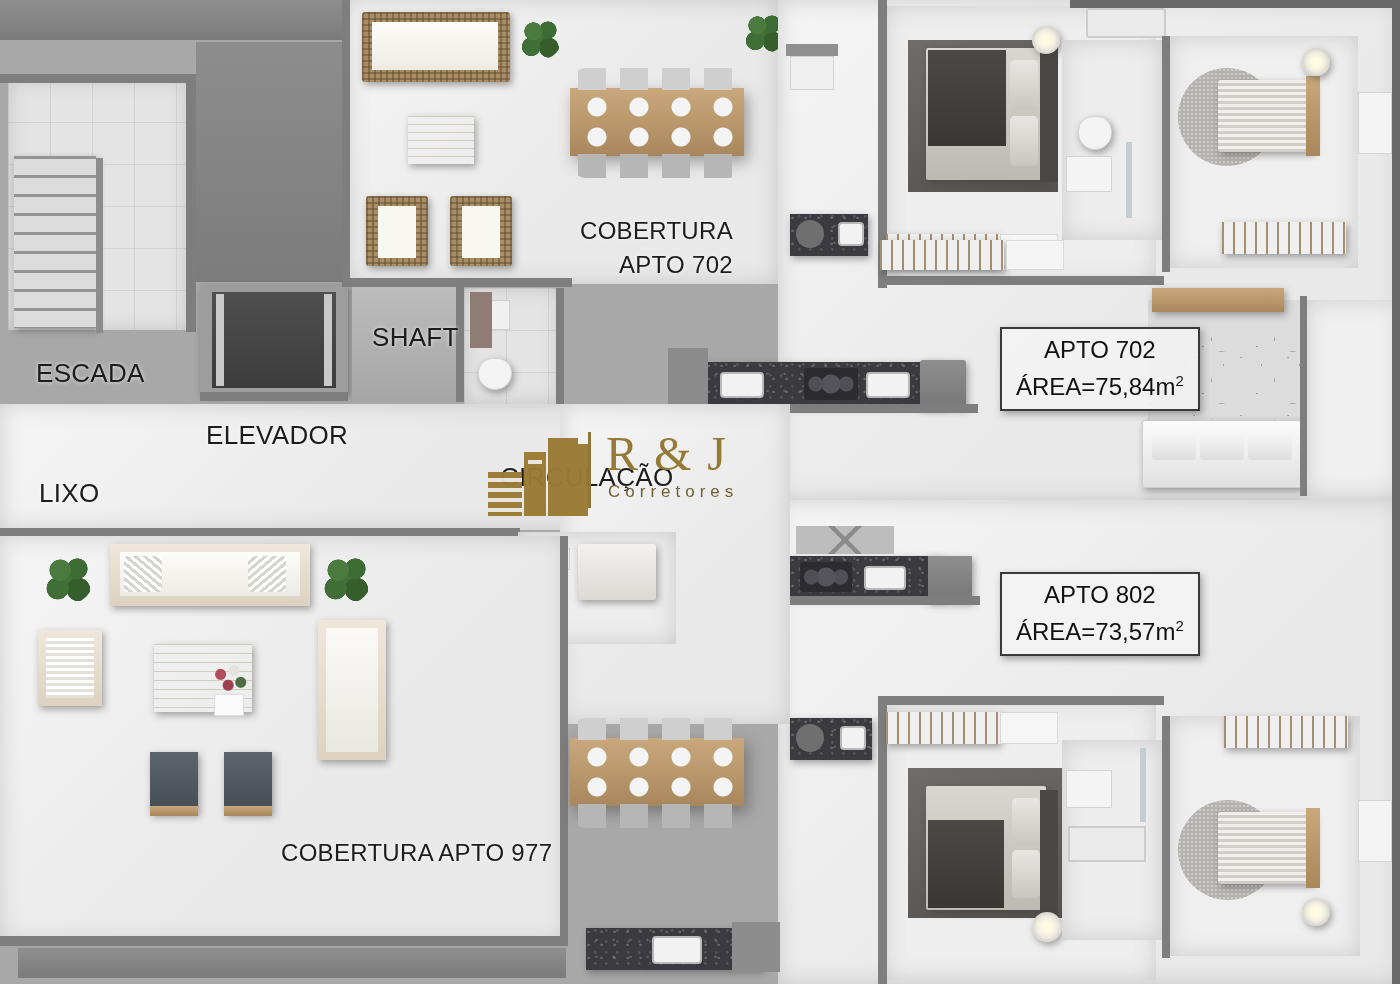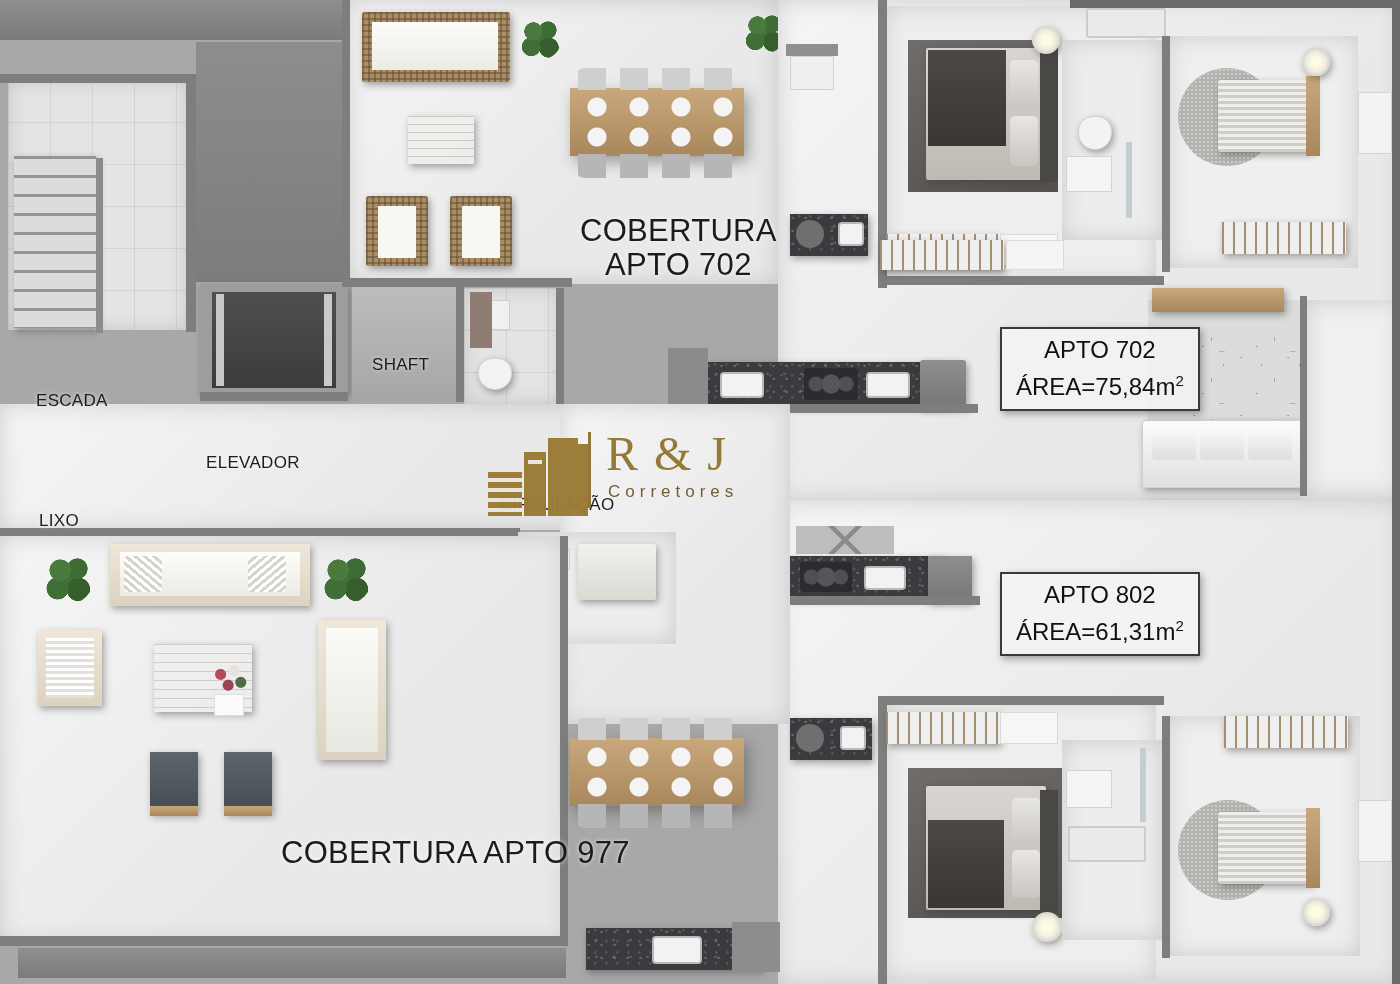--- a/index.html
+++ b/index.html
@@ -108,22 +108,22 @@
       radial-gradient(circle at 50% 50%, #55555b 9px, transparent 10px),
       radial-gradient(circle at 78% 50%, #4f4f55 7px, transparent 8px);
   }
 
   
   .lbl {
     color:#1c1c1c; font-weight:400; letter-spacing:.3px;
     text-shadow:0 0 4px rgba(255,255,255,.75);
     white-space:nowrap;
   }
-  .lbl-room  { font-size:17px;margin-top:33px; }
-  .lbl-cover { font-size:31px; line-height:34px; text-align:center; }
+  .lbl-room  { font-size:26px; }
+  .lbl-cover { font-size:24px; line-height:34px; text-align:right; }
 
   .area-box {
     border:2px solid #3a3a3a;
     background:rgba(244,244,244,.82);
     padding:5px 14px 7px;
     text-align:center;
     color:#111;
     font-size:24px; line-height:31px;
     white-space:nowrap;
   }
@@ -397,21 +397,21 @@
   <div class="abs area-box shadow-sm" style="left:1000px;top:327px;">
     <div>APTO 702</div>
     <div>
       <span>ÁREA=75,84m</span><sup>2</sup>
     </div>
   </div>
 
   <div class="abs area-box shadow-sm" style="left:1000px;top:572px;">
     <div>APTO 802</div>
     <div>
-      <span>ÁREA=61,31m</span><sup>2</sup>
+      <span>ÁREA=73,57m</span><sup>2</sup>
     </div>
   </div>
 
   <div class="abs" id="logo">
     <div class="mark">
       <div class="bar" style="left:0;top:42px;width:34px;height:44px;"></div>
       <div class="bar" style="left:0;top:48px;width:34px;height:4px;background:#e9e6df;"></div>
       <div class="bar" style="left:0;top:58px;width:34px;height:4px;background:#e9e6df;"></div>
       <div class="bar" style="left:0;top:68px;width:34px;height:4px;background:#e9e6df;"></div>
       <div class="bar" style="left:0;top:78px;width:34px;height:4px;background:#e9e6df;"></div>

